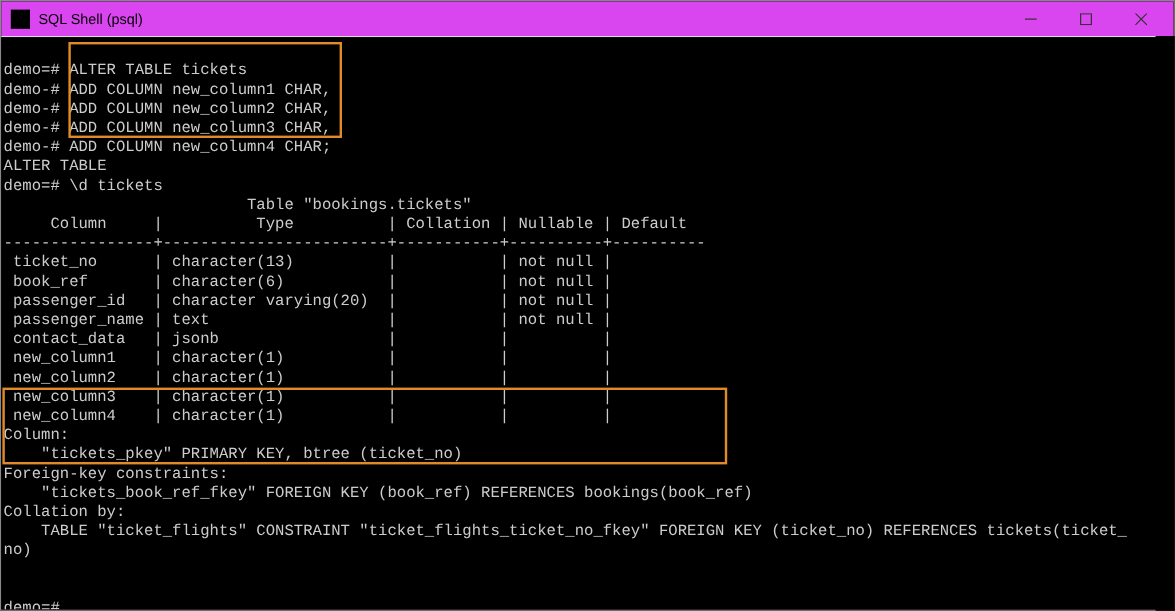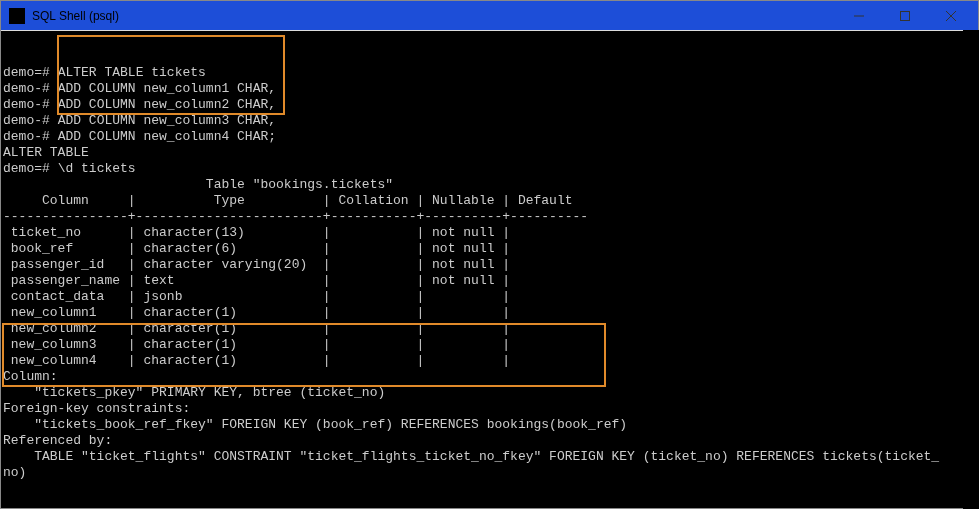--- a/index.html
+++ b/index.html
@@ -6,21 +6,21 @@
 body {
   font-family: Consolas, "Courier New", monospace;
   font-size: 13px;
   background: #000;
   width: 979px;
   height: 509px;
   overflow: hidden;
   border: 1px solid #888;
 }
 .titlebar {
-  background: #1d4ed8;
+  background: #d946ef;
   height: 30px;
   display: flex;
   align-items: center;
   padding: 0 4px 0 8px;
   border-bottom: 1px solid #ddd;
 }
 .titlebar .app-icon {
   width: 16px;
   height: 16px;
   background: #000;
@@ -43,21 +43,21 @@
   align-items: center;
   justify-content: center;
   font-family: "Segoe UI", sans-serif;
   color: #222;
   cursor: pointer;
 }
 .win-btn svg { stroke: #333; stroke-width: 1; fill: none; }
 .terminal {
   background: #000;
   color: #ccc;
-  padding: 18px 2px;
+  padding: 4px 2px;
   height: calc(100% - 30px);
   white-space: pre;
   line-height: 16px;
   position: relative;
   overflow: hidden;
 }
 .hl-box1 {
   position: absolute;
   border: 2px solid #e08a2a;
   left: 56px;
@@ -127,21 +127,21 @@
  passenger_name | text                   |           | not null |         
  contact_data   | jsonb                  |           |          |         
  new_column1    | character(1)           |           |          |         
  new_column2    | character(1)           |           |          |         
  new_column3    | character(1)           |           |          |         
  new_column4    | character(1)           |           |          |         </span>
 <span>Column:</span>
 <span>    "tickets_pkey" PRIMARY KEY, btree (ticket_no)</span>
 <span>Foreign-key constraints:</span>
 <span>    "tickets_book_ref_fkey" FOREIGN KEY (book_ref) REFERENCES bookings(book_ref)</span>
-<span>Referenced by:</span>
+<span>Collation by:</span>
 <span>    TABLE "ticket_flights" CONSTRAINT "ticket_flights_ticket_no_fkey" FOREIGN KEY (ticket_no) REFERENCES tickets(ticket_</span>
 <span>no)</span>
 
 
 <span>demo=#</span>
 <div class="hl-box1"></div>
 <div class="hl-box2"></div>
 </div>
 
 <div class="scrollbar-v"></div>

